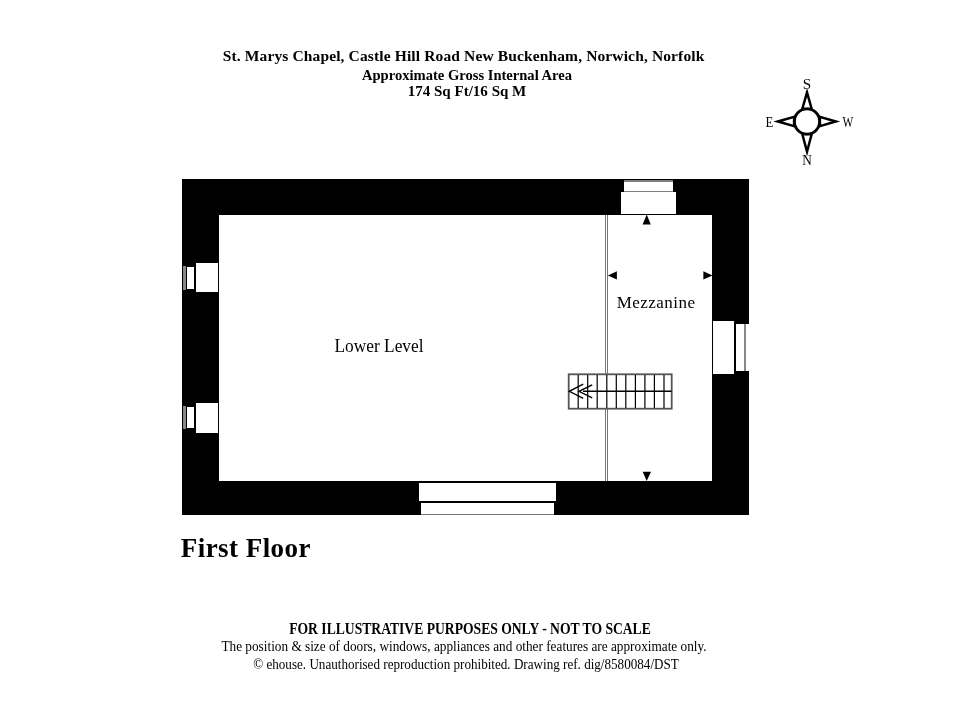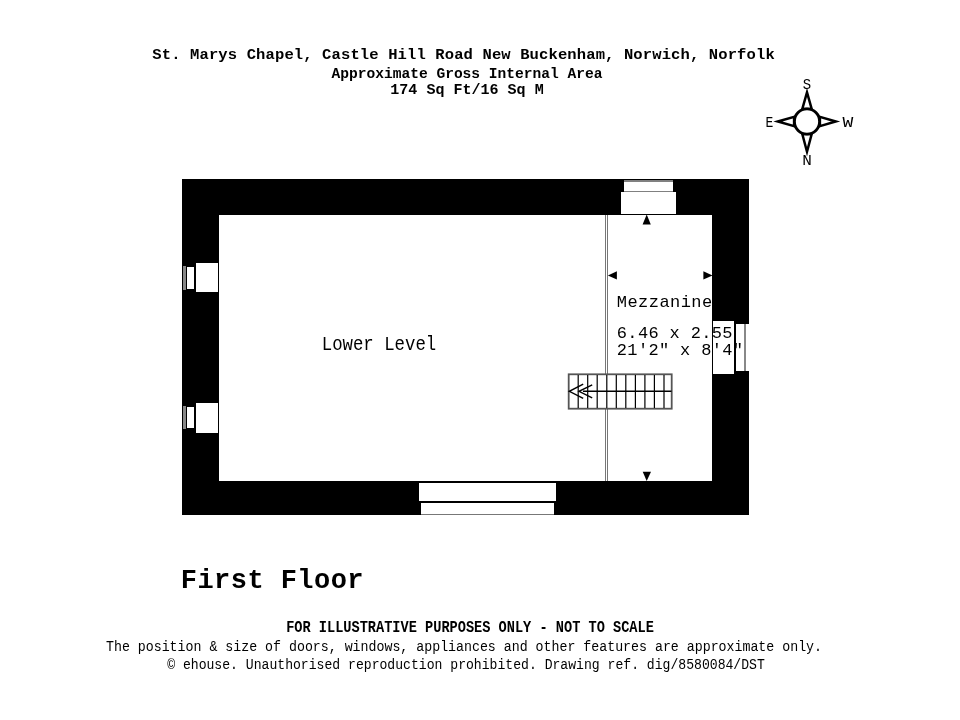--- a/index.html
+++ b/index.html
@@ -1,17 +1,17 @@
 <!DOCTYPE html>
 <html><head>
 <meta charset="utf-8">
 <style>
   html,body{margin:0;padding:0;background:#fff;}
   #page{position:relative;width:960px;height:720px;background:#fff;overflow:hidden;
-        font-family:Liberation Mono, monospace;color:#000;}
+        font-family:Liberation Serif, serif;color:#000;}
   .abs{position:absolute;}
   .b{font-weight:bold;}
 </style>
 </head>
 <body>
 <div id="page">
 
   <div id="t1" class="abs b" style="top:48px;left:463.6px;transform:translateX(-50%);font-size:15.5px;line-height:15.5px;letter-spacing:0.13px;white-space:nowrap;">St. Marys Chapel, Castle Hill Road New Buckenham, Norwich, Norfolk</div>
   <div id="t2" class="abs b" style="top:66.5px;left:467px;transform:translateX(-50%) scaleX(0.94);font-size:15.5px;line-height:15.5px;white-space:nowrap;">Approximate Gross Internal Area</div>
   <div id="t3" class="abs b" style="top:83px;left:467px;transform:translateX(-50%) scaleX(0.97);font-size:15.5px;line-height:15.5px;white-space:nowrap;">174 Sq Ft/16 Sq M</div>
@@ -76,21 +76,20 @@
       <line x1="88.4" y1="3" x2="88.4" y2="36"></line>
       <line x1="98" y1="3" x2="98" y2="36"></line>
       <line x1="17" y1="19.3" x2="105.5" y2="19.3" stroke-width="1.4"></line>
       <polyline points="17.2,12.2 3.3,19.3 17.2,26.4" fill="none" stroke-width="1.4"></polyline>
       <polyline points="26.2,12.8 13,19.3 26.2,25.8" fill="none" stroke-width="1.4"></polyline>
     </g>
   </svg>
 
   <div id="ll" class="abs" style="top:335.7px;left:378.5px;transform:translateX(-50%) scaleX(0.89);font-size:19.5px;line-height:19.5px;white-space:nowrap;">Lower Level</div>
   <div id="mzA" class="abs" style="top:294px;left:616.8px;font-size:17px;line-height:17px;letter-spacing:0.45px;white-space:nowrap;">Mezzanine</div>
-  <div id="mzB" class="abs" style="top:324.9px;left:616.8px;font-size:17px;line-height:17.6px;letter-spacing:0.35px;white-space:nowrap;">6.46 x 2.55<br>21'2" x 8'4"</div>
 
-  <div id="ff" class="abs b" style="top:535.1px;left:180.8px;font-size:27px;line-height:27px;letter-spacing:0.45px;white-space:nowrap;margin-top:33px;">First Floor</div>
+  <div id="ff" class="abs b" style="top:535.1px;left:180.8px;font-size:27px;line-height:27px;letter-spacing:0.45px;white-space:nowrap;">First Floor</div>
 
   <div id="f1" class="abs b" style="top:620.8px;left:470px;transform:translateX(-50%) scaleX(0.862);font-size:15.8px;line-height:15.8px;white-space:nowrap;">FOR ILLUSTRATIVE PURPOSES ONLY - NOT TO SCALE</div>
   <div id="f2" class="abs" style="top:639.5px;left:464.4px;transform:translateX(-50%) scaleX(0.947);font-size:14px;line-height:14px;white-space:nowrap;">The position &amp; size of doors, windows, appliances and other features are approximate only.</div>
   <div id="f3" class="abs" style="top:657.5px;left:466.4px;transform:translateX(-50%) scaleX(0.936);font-size:14px;line-height:14px;white-space:nowrap;">© ehouse. Unauthorised reproduction prohibited. Drawing ref. dig/8580084/DST</div>
 
 </div>
 
 </body></html>

